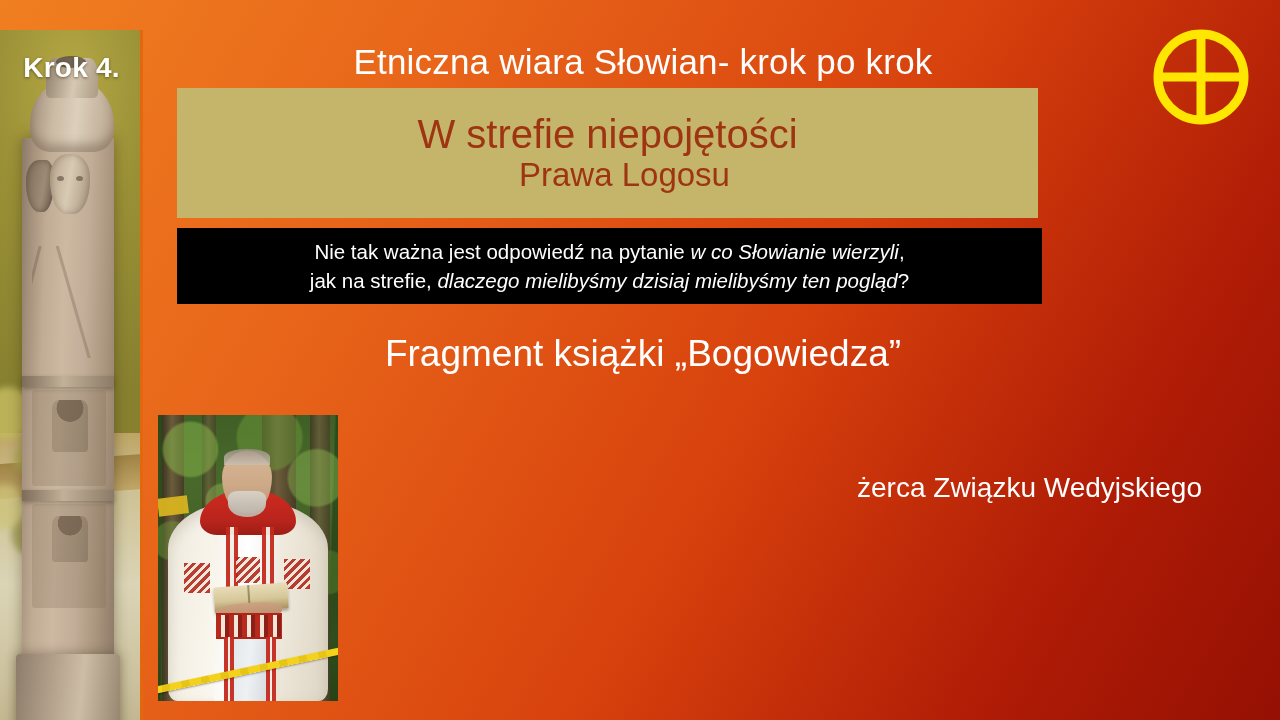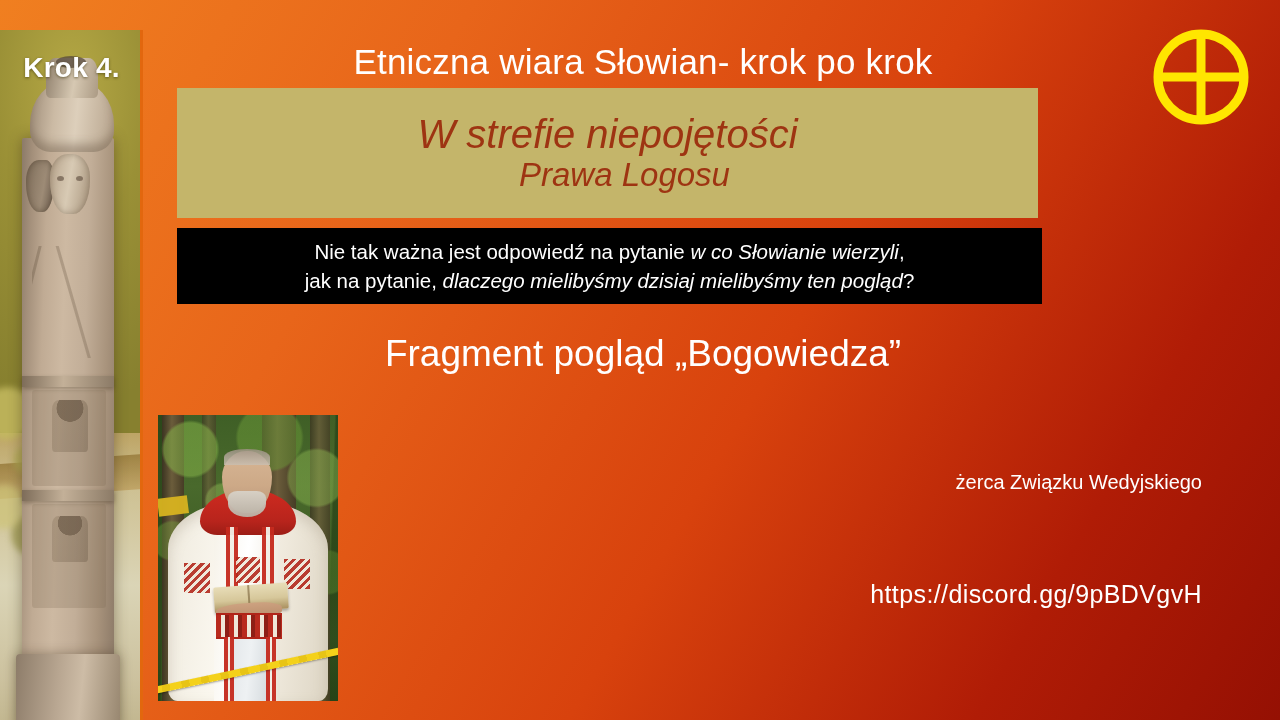--- a/index.html
+++ b/index.html
@@ -241,21 +241,20 @@
     position: absolute;
     left: 177px;
     top: 88px;
     width: 861px;
     height: 130px;
     background: #C4B56A;
     display: flex;
     flex-direction: column;
     align-items: center;
     justify-content: center;
-    font-style: italic;
   }
   .khaki-line1 {
     color: #9E3412;
     font-size: 40px;
     font-weight: 400;
     line-height: 1.12;
   }
   .khaki-line2 {
     color: #9E3412;
     font-size: 33px;
@@ -298,21 +297,21 @@
 
   
   .author-block {
     position: absolute;
     right: 78px;
     top: 468px;
     text-align: center;
     color: #ffffff;
   }
   .author-name { font-size: 24px; line-height: 1.42; }
-  .author-role { font-size: 20px; line-height: 1.42; }
+  .author-role { font-size: 28px; line-height: 1.42; }
   .discord-link {
     position: absolute;
     right: 78px;
     top: 580px;
     color: #ffffff;
     font-size: 25px;
     letter-spacing: .4px;
     white-space: nowrap;
   }
 
@@ -537,31 +536,30 @@
   <div class="khaki-box">
     <div class="khaki-line1">W strefie niepojętości</div>
     <div class="khaki-line2">Prawa Logosu</div>
   </div>
 
   <div class="quote-box">
     <div class="quote-line">
       <span>Nie tak ważna jest odpowiedź na pytanie </span><em>w co Słowianie wierzyli</em><span>,</span>
     </div>
     <div class="quote-line">
-      <span>jak na pytanie, </span><em>dlaczego mielibyśmy dzisiaj mielibyśmy ten pogląd</em><span>?</span>
+      <span>jak na strefie, </span><em>dlaczego mielibyśmy dzisiaj mielibyśmy ten pogląd</em><span>?</span>
     </div>
   </div>
 
-  <div class="fragment-title">Fragment pogląd „Bogowiedza”</div>
+  <div class="fragment-title">Fragment książki „Bogowiedza”</div>
 
   <div class="author-block">
     <div class="author-role">żerca Związku Wedyjskiego</div>
   </div>
 
-  <div class="discord-link">https://discord.gg/9pBDVgvH</div>
 
   <div class="priest-photo">
     <div class="forest-bg"></div>
     <div class="trunk t1"></div>
     <div class="trunk t2"></div>
     <div class="trunk t3"></div>
     <div class="trunk t4"></div>
     <div class="foliage"></div>
     <div class="yellow-sign"></div>
     <div class="cloak"></div>

